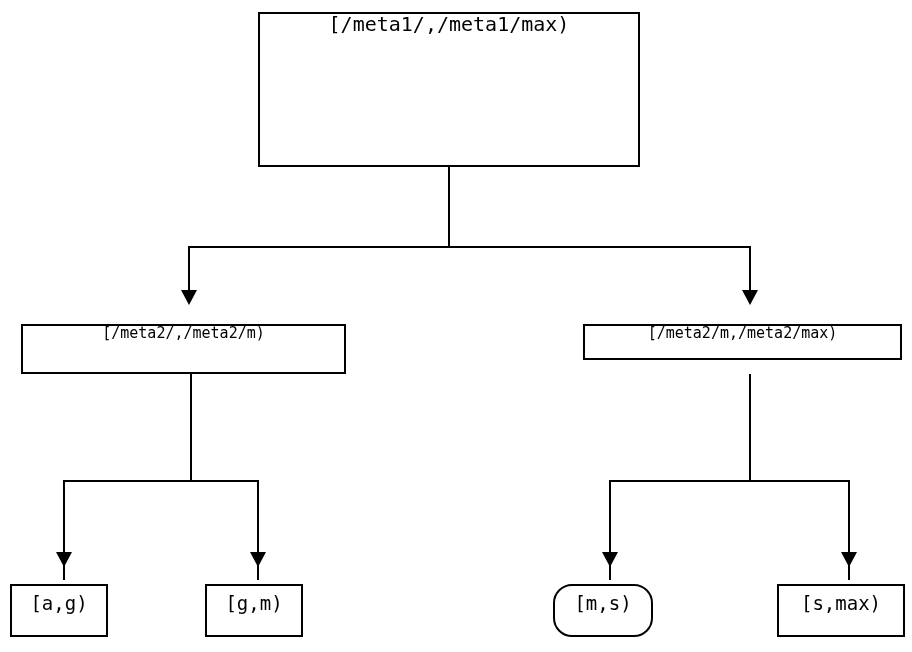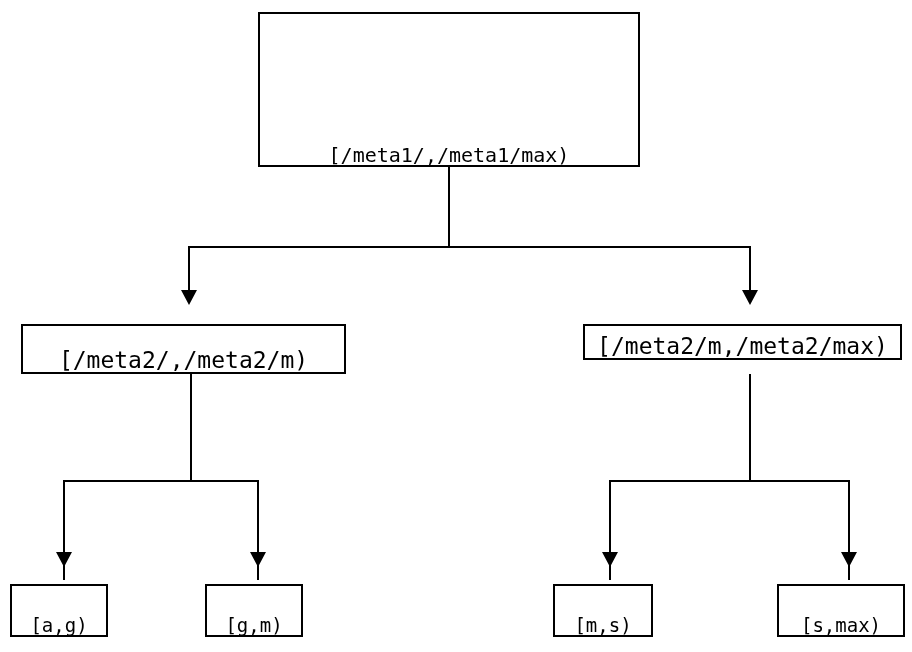--- a/index.html
+++ b/index.html
@@ -14,41 +14,41 @@
     background: #ffffff;
     overflow: hidden;
     font-family: "DejaVu Sans Mono", "Liberation Mono", monospace;
   }
   .node {
     position: absolute;
     box-sizing: border-box;
     border: 2px solid #000000;
     background: #ffffff;
     display: flex;
-    align-items: flex-end;
+    align-items: flex-start;
     justify-content: center;
     color: #000000;
     white-space: pre;
     letter-spacing: 0px;
   }
   .node-label {
     display: block;
     line-height: 1;
   }
   .node-root   { left: 258px; top: 12px;  width: 382px; height: 155px; }
   .node-root   .node-label { font-size: 20px; }
   .node-mid-l  { left: 21px;  top: 324px; width: 325px; height: 50px; }
   .node-mid-r  { left: 583px; top: 324px; width: 319px; height: 36px; }
   .node-mid-l .node-label,
-  .node-mid-r .node-label { font-size: 23px; }
+  .node-mid-r .node-label { font-size: 15px; }
   .node-leaf   { height: 53px; top: 584px; }
-  .node-leaf .node-label { font-size: 19px; }
+  .node-leaf .node-label { font-size: 19px; margin-top: 8px; }
   .node-leaf-1 { left: 10px;  width: 98px;  }
   .node-leaf-2 { left: 205px; width: 98px;  }
-  .node-leaf-3 { left: 553px; width: 100px; }
+  .node-leaf-3 { left: 553px; width: 100px; border-radius: 19px; }
   .node-leaf-4 { left: 777px; width: 128px; }
 
   
   .vline {
     position: absolute;
     width: 2px;
     background: #000000;
   }
   .hline {
     position: absolute;

